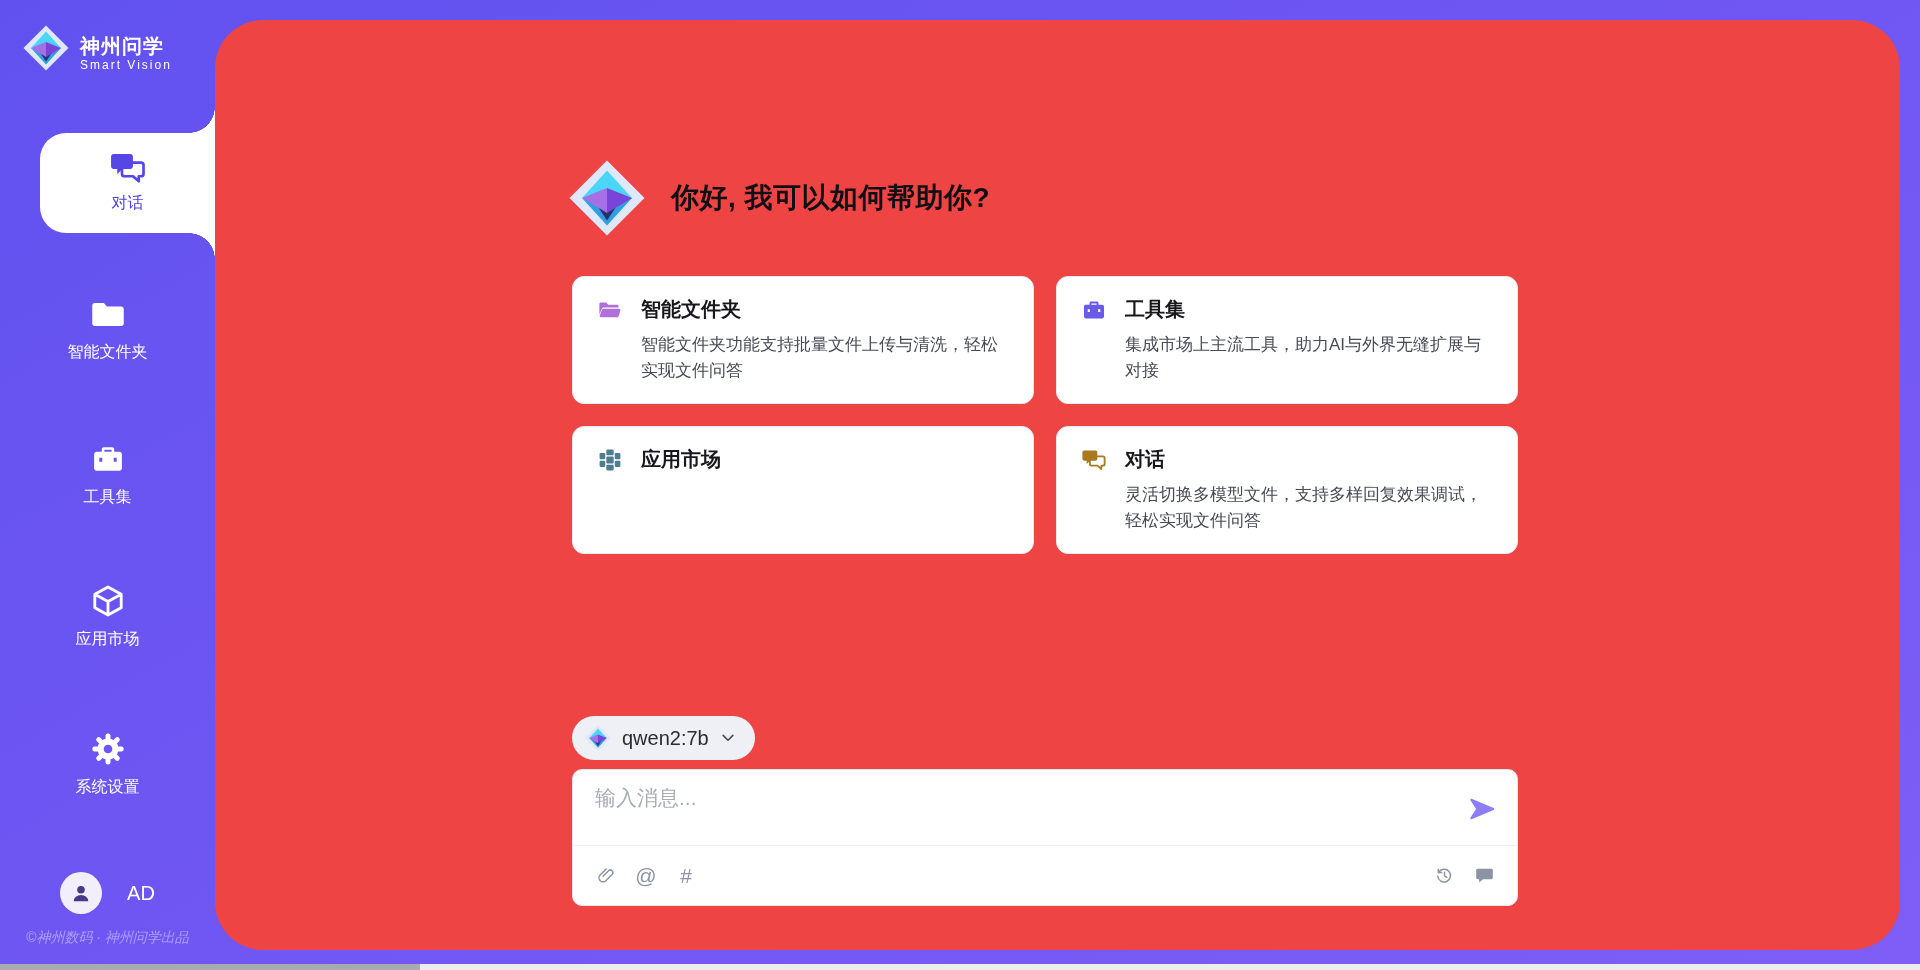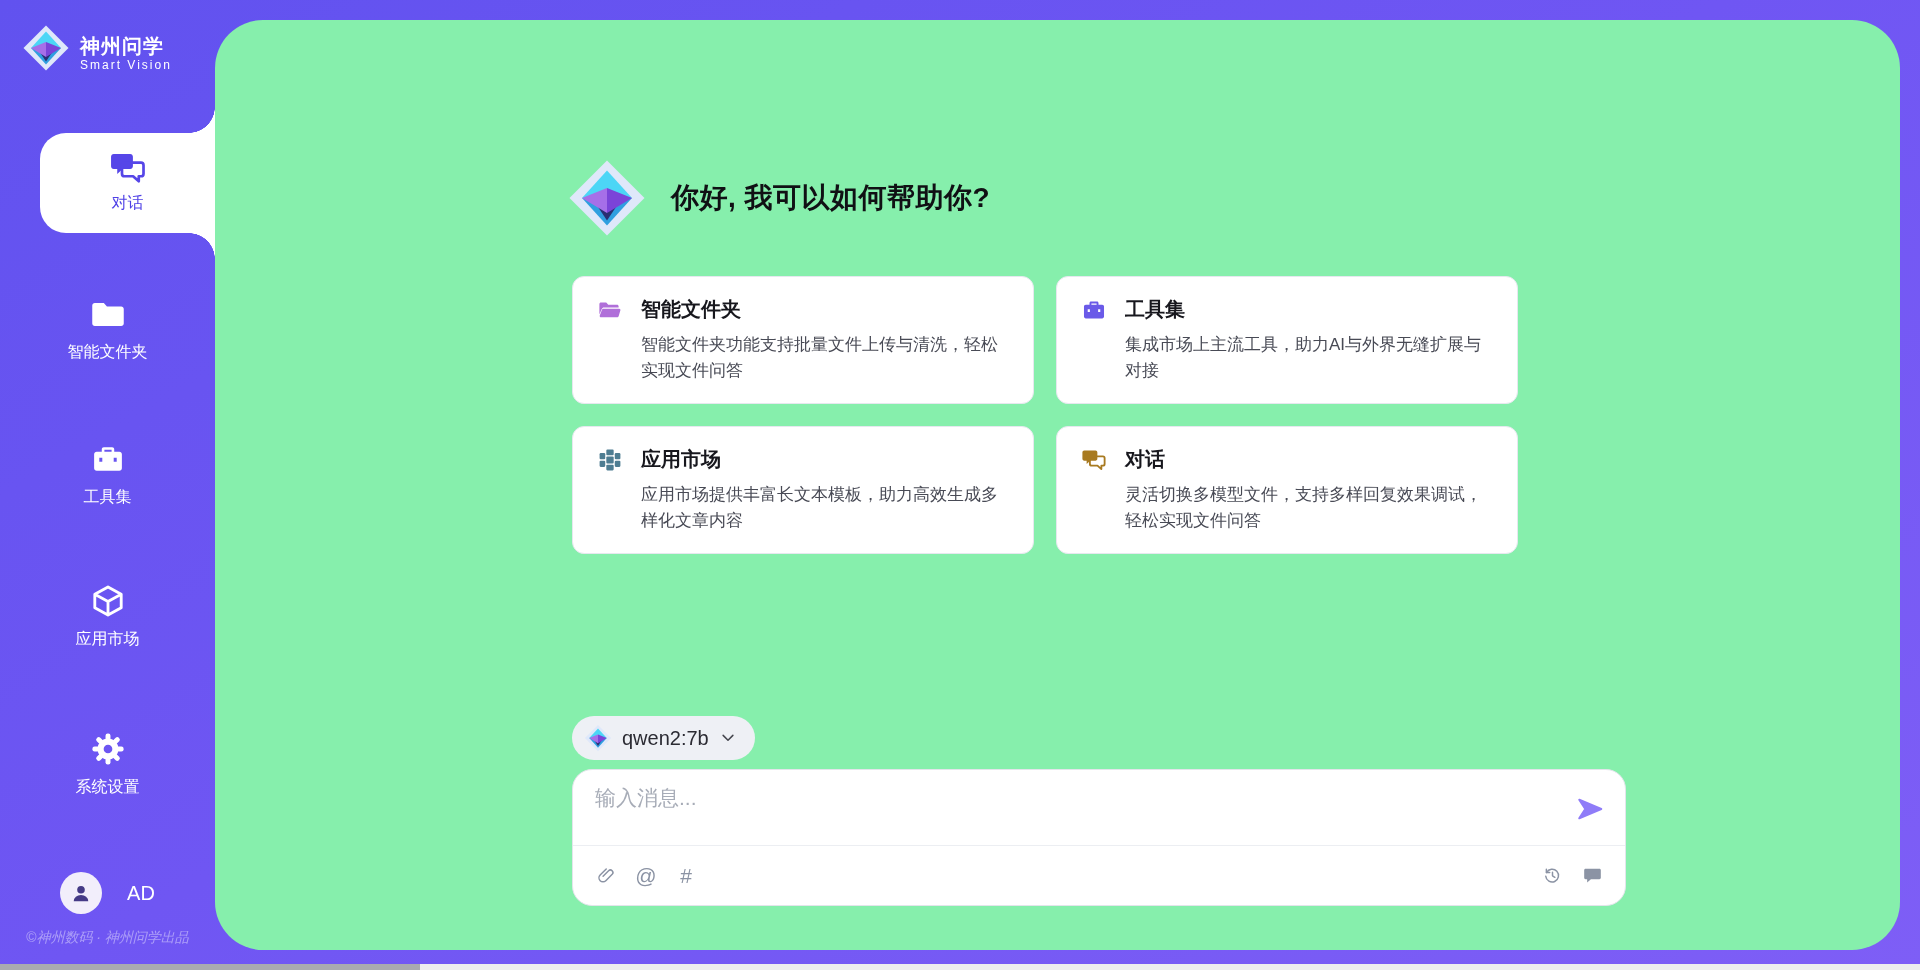--- a/index.html
+++ b/index.html
@@ -6,21 +6,21 @@
   html,body { width:1920px; height:970px; overflow:hidden; }
   body {
     font-family:"Liberation Sans","DejaVu Sans",sans-serif;
     background:linear-gradient(150deg,#6152ef 0%,#6f56f3 48%,#7e5ef6 100%);
     position:relative;
   }
 
   
   .main {
     position:absolute; left:215px; top:20px; right:20px; bottom:20px;
-    background:#86efac; border-radius:48px;
+    background:#ef4444; border-radius:48px;
   }
 
   
   .sidebar { position:absolute; left:0; top:0; width:215px; height:970px; }
 
   .brand { position:absolute; left:22px; top:24px; display:flex; align-items:flex-end; gap:10px; }
   .brand svg { width:48px; height:48px; }
   .brand-name { color:#fff; font-size:20px; font-weight:bold; letter-spacing:1px; line-height:1.15; }
   .brand-sub { color:#fff; font-size:12px; letter-spacing:2px; }
 
@@ -82,22 +82,22 @@
     position:absolute; left:357px; top:696px; height:44px;
     display:inline-flex; align-items:center; gap:10px;
     background:#eef0f5; border-radius:22px; padding:0 18px 0 12px; cursor:pointer;
   }
   .model-pill svg.logo { width:28px; height:28px; }
   .model-name { font-size:20px; color:#2b2b33; }
   .model-pill svg.chev { width:18px; height:18px; }
 
   
   .composer {
-    position:absolute; left:357px; top:749px; width:1054px; height:137px;
-    background:#fff; border:1px solid #e3e5eb; border-radius:20px;
+    position:absolute; left:357px; top:749px; width:946px; height:137px;
+    background:#fff; border:1px solid #e3e5eb; border-radius:10px;
   }
   .composer textarea {
     position:absolute; left:22px; top:14px; width:840px; height:56px;
     border:none; outline:none; resize:none; background:transparent;
     font-family:inherit; font-size:21px; color:#333;
   }
   .composer textarea::placeholder { color:#a7acb7; }
   .send-btn { position:absolute; right:20px; top:24px; width:30px; height:30px; cursor:pointer; }
   .send-btn svg { width:30px; height:30px; }
   .composer-footer {
@@ -220,21 +220,20 @@
       </div>
       <div class="card-desc">集成市场上主流工具，助力AI与外界无缝扩展与对接</div>
     </div>
     <div class="card">
       <div class="card-head">
         <svg viewBox="0 0 24 24" style="color: rgb(78, 125, 146);">
             <use href="#icon-cube-grid"></use>
           </svg>
         <div class="card-title">应用市场</div>
       </div>
-      <div class="card-desc">应用市场提供丰富长文本模板，助力高效生成多样化文章内容</div>
     </div>
     <div class="card">
       <div class="card-head">
         <svg viewBox="0 0 24 24" style="color: rgb(168, 122, 32);">
             <use href="#icon-chat-duo"></use>
           </svg>
         <div class="card-title">对话</div>
       </div>
       <div class="card-desc">灵活切换多模型文件，支持多样回复效果调试，轻松实现文件问答</div>
     </div>

